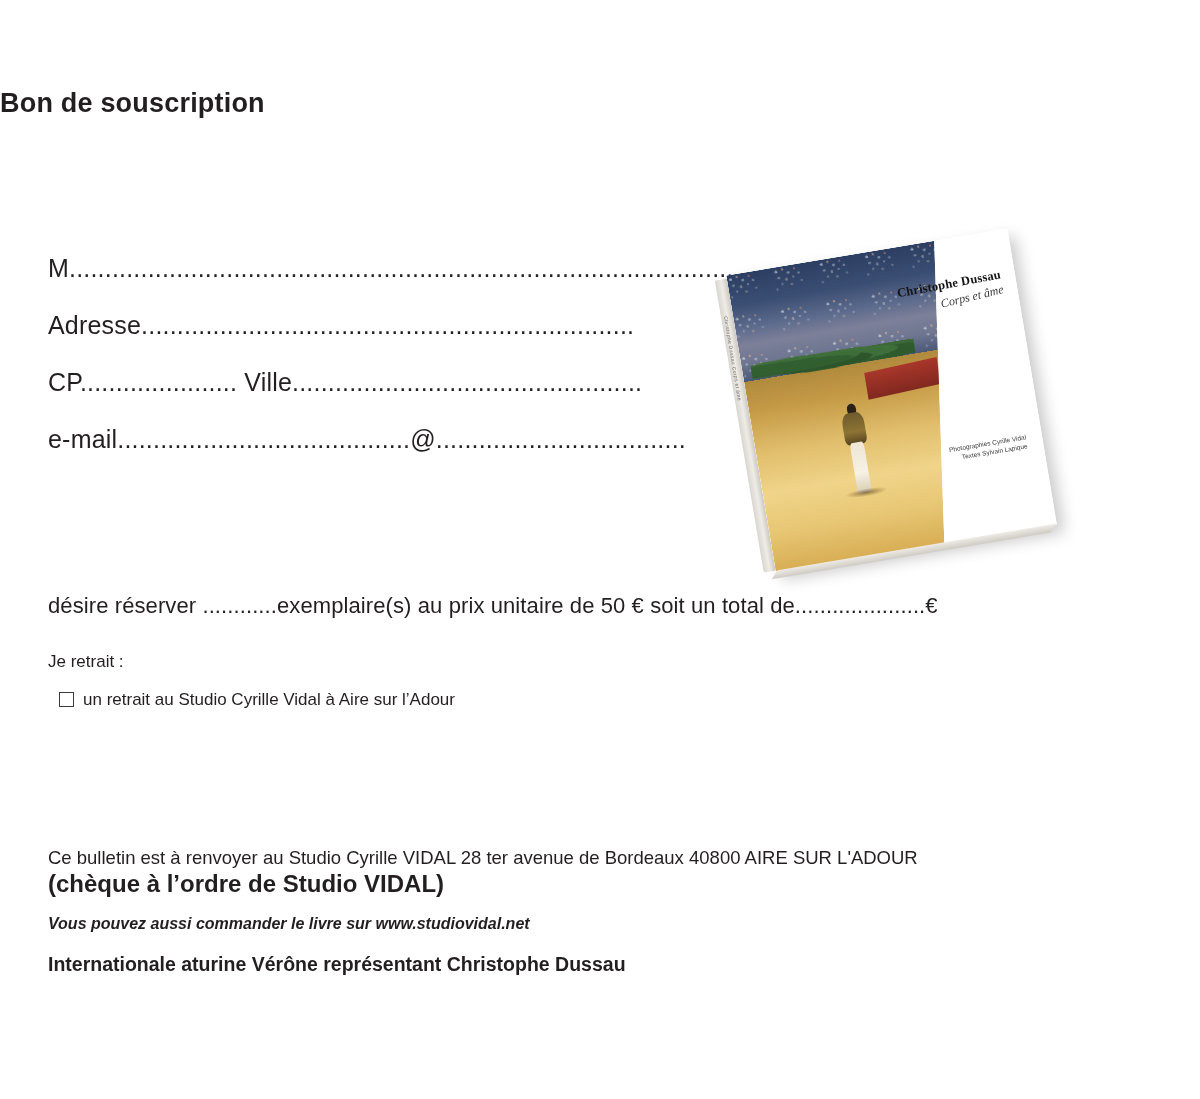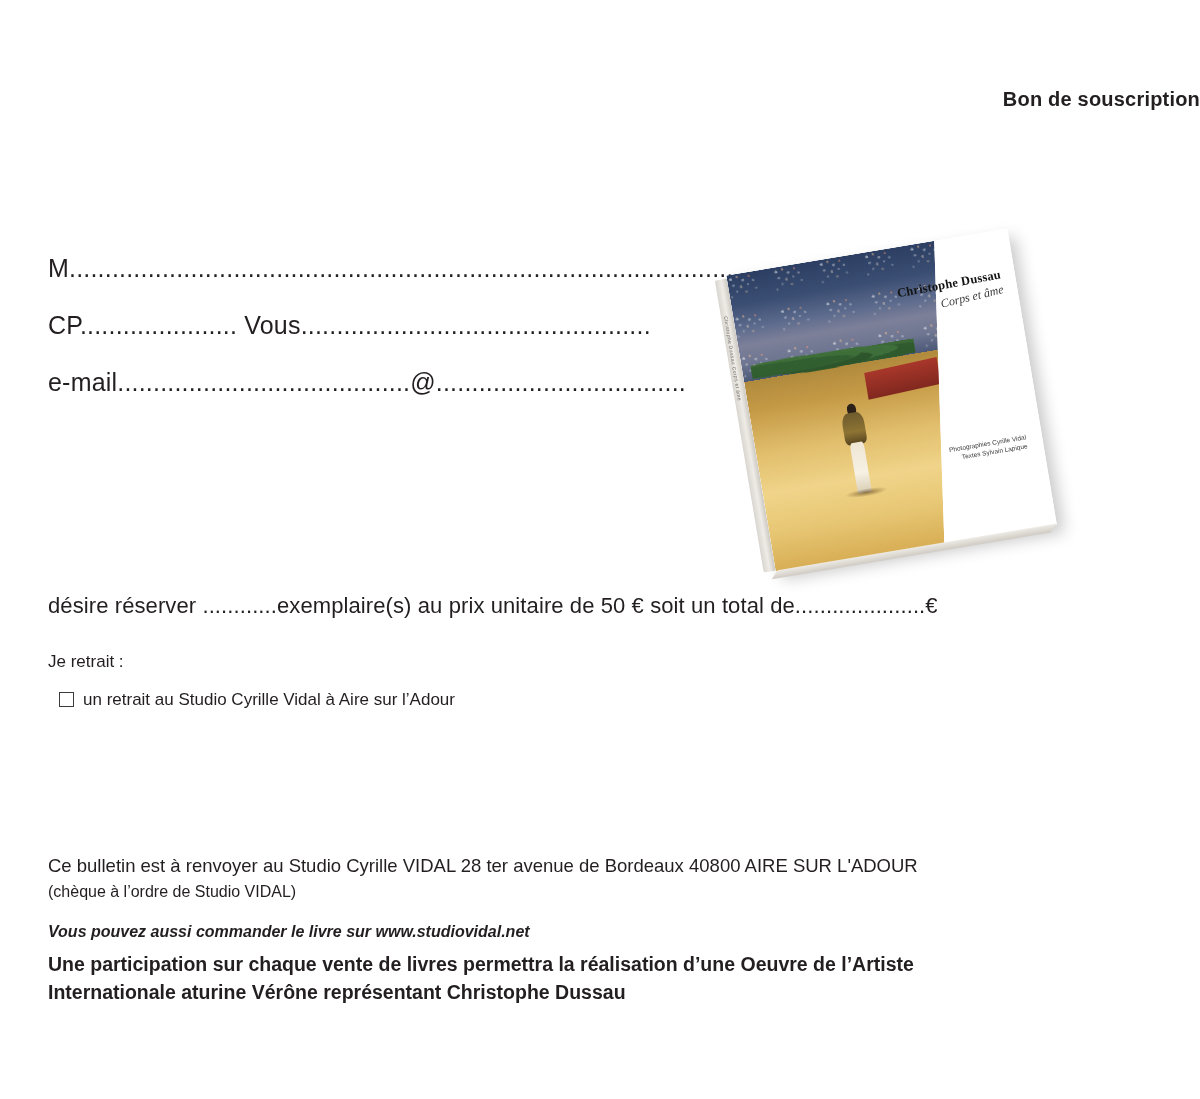--- a/index.html
+++ b/index.html
@@ -19,22 +19,22 @@
   .page {
     position: absolute;
     inset: 0;
   }
 
   .title {
     position: absolute;
     top: 88px;
     left: 0;
     width: 1200px;
-    text-align: right;
-    font-size: 20px;
+    text-align: left;
+    font-size: 27px;
     font-weight: bold;
     letter-spacing: 0.2px;
   }
 
   .form-block {
     position: absolute;
     left: 48px;
     top: 240px;
     width: 800px;
   }
@@ -89,32 +89,31 @@
     margin-right: 9px;
     flex: none;
     box-sizing: border-box;
   }
 
   .footer {
     position: absolute;
     left: 48px;
     top: 845px;
     width: 1120px;
-    margin-top: 8px;
   }
 
   .footer-line1 {
     font-size: 18.5px;
     line-height: 26px;
   }
 
   .footer-line2 {
-    font-size: 16px;
+    font-size: 24px;
     line-height: 26px;
-    font-weight: normal;
+    font-weight: bold;
   }
 
   .footer-line3 {
     font-size: 16px;
     line-height: 26px;
     font-weight: bold;
     font-style: italic;
     margin-top: 14px;
   }
 
@@ -371,21 +370,22 @@
 </style>
 </head>
 <body>
 
 <div class="page">
 
   <div class="title">Bon de souscription</div>
 
   <div class="form-block">
     <div class="form-line">M..............................................................................................</div>
-    <div class="form-line">CP...................... Vous.................................................</div>
+    <div class="form-line">Adresse.....................................................................</div>
+    <div class="form-line">CP...................... Ville.................................................</div>
     <div class="form-line">e-mail.........................................@...................................</div>
   </div>
 
   <div class="reserve-line">désire réserver ............exemplaire(s) au prix unitaire de 50 € soit un total de.....................€</div>
 
   <div class="choice-intro">Je retrait :</div>
 
   <div class="choices">
     <div class="choice-row">
       <span class="checkbox"></span>
@@ -393,21 +393,20 @@
     </div>
   </div>
 
   <div class="footer">
     <div class="footer-line1">Ce bulletin est à renvoyer au Studio Cyrille VIDAL 28 ter avenue de Bordeaux 40800 AIRE SUR L'ADOUR</div>
     <div class="footer-line2">(chèque à l’ordre de Studio VIDAL)</div>
     <div class="footer-line3">Vous pouvez aussi commander le livre sur www.studiovidal.net</div>
   </div>
 
   <div class="footer-block2">
-    <div>Une participation sur chaque vente de livres permettra la réalisation d’une Oeuvre de l’Artiste</div>
     <div>Internationale aturine Vérône représentant Christophe Dussau</div>
   </div>
 
   <div class="book-wrap">
     <div class="book">
       <div class="spine"></div>
       <div class="spine-text">Christophe Dussau   Corps et âme</div>
       <div class="cover">
         <div class="cover-photo"></div>
         <div class="crowd-speckle"></div>

